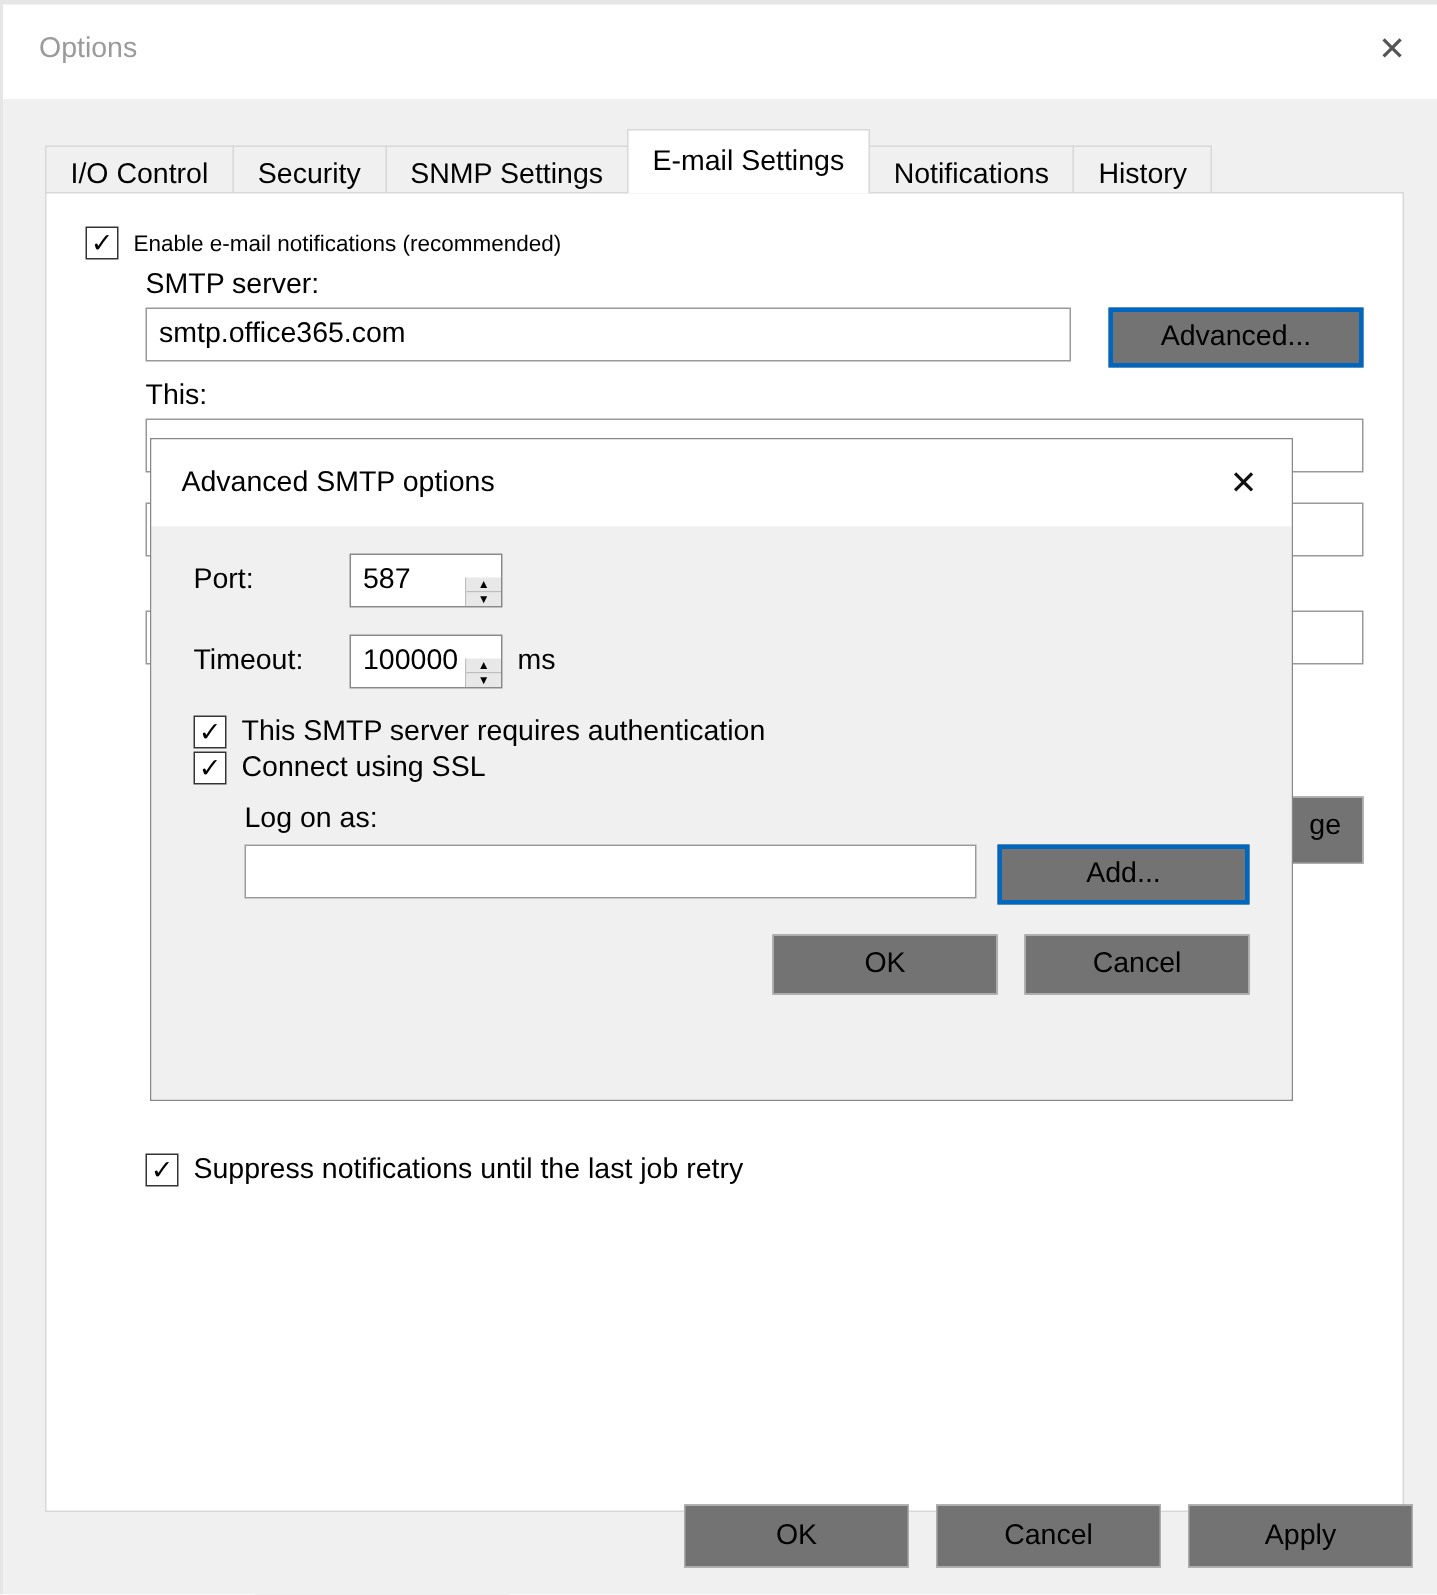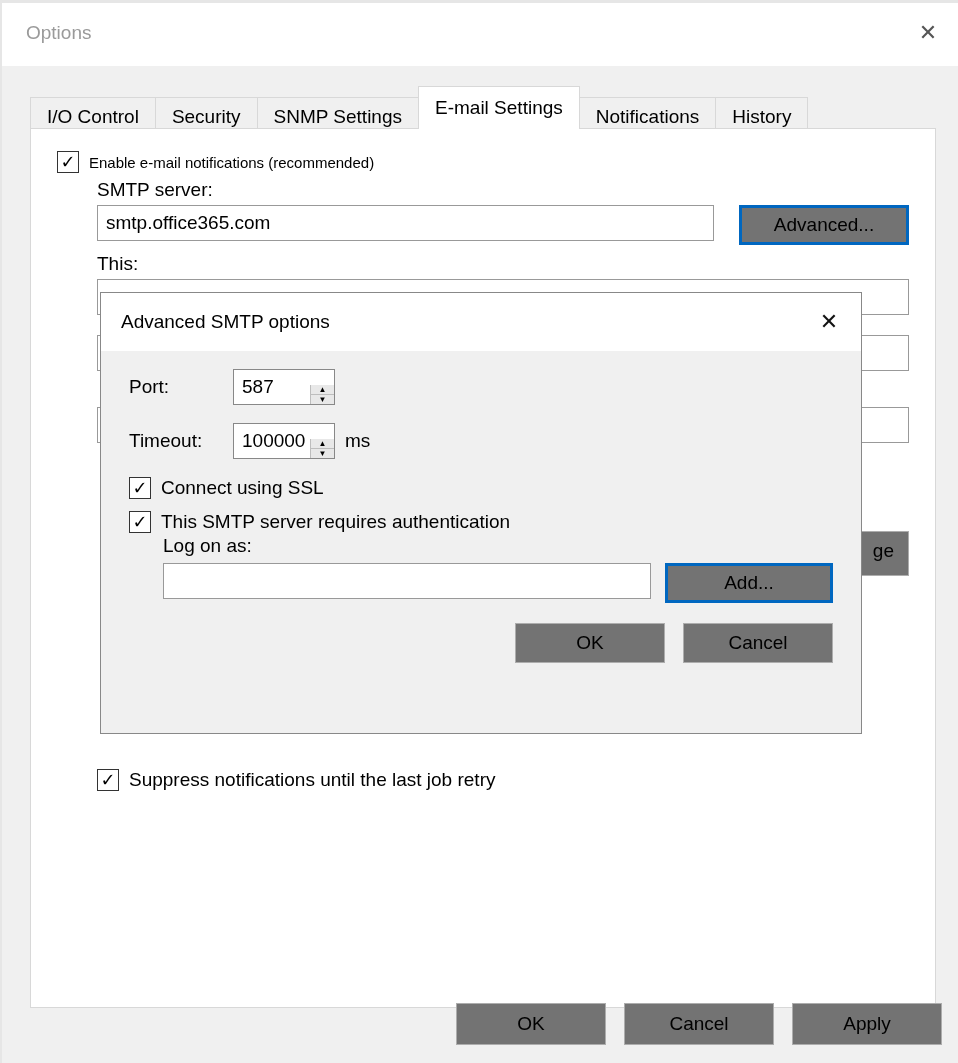--- a/index.html
+++ b/index.html
@@ -205,28 +205,28 @@
       <div class="spinbox">
         <input type="text" value="100000" style="">
         <div class="spinbtns">
           <div class="sb">▲</div>
           <div class="sb">▼</div>
         </div>
       </div>
       <span class="unit">ms</span>
     </div>
 
+    <div class="check-row" style="margin-bottom:2px;">
+      <input type="checkbox" class="wincheck" checked="" style="">
+      <span style="font-size:19px;">This SMTP server requires authentication</span>
+    </div>
+
     <div class="check-row" style="margin-bottom:12px;">
       <input type="checkbox" class="wincheck" checked="" style="">
       <span style="font-size:19px;">Connect using SSL</span>
-    </div>
-
-    <div class="check-row" style="margin-bottom:2px;">
-      <input type="checkbox" class="wincheck" checked="" style="">
-      <span style="font-size:19px;">This SMTP server requires authentication</span>
     </div>
 
     <div class="logon-block">
       <span class="label">Log on as:</span>
       <div class="logon-row">
         <input type="text" value="" style="">
         <button class="btn primary">Add...</button>
       </div>
     </div>
 

